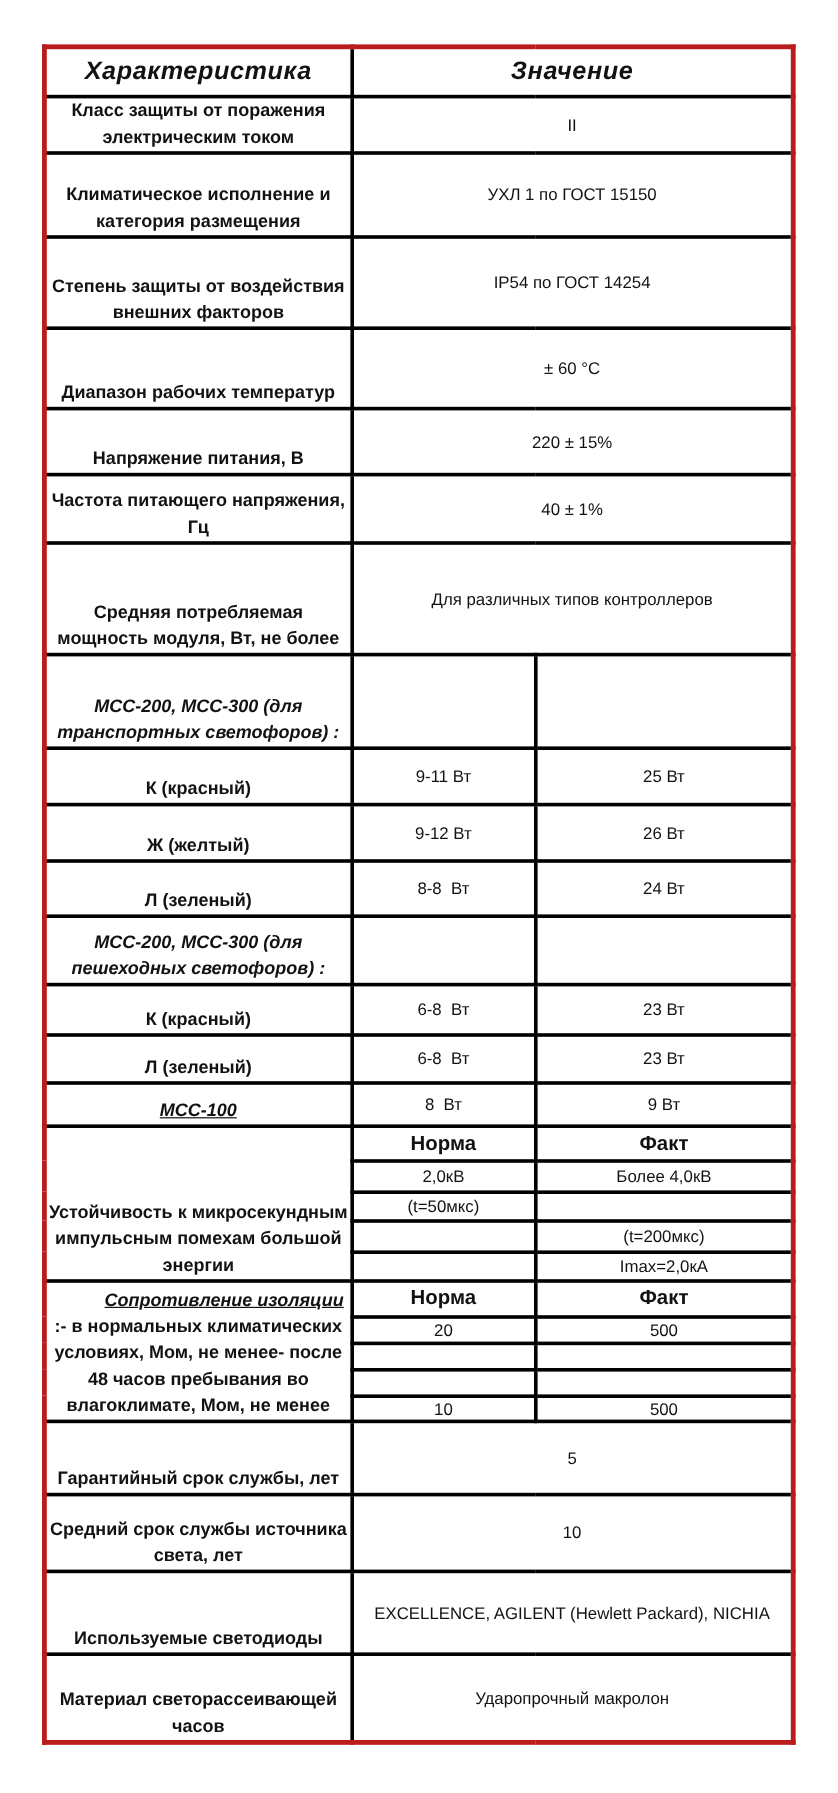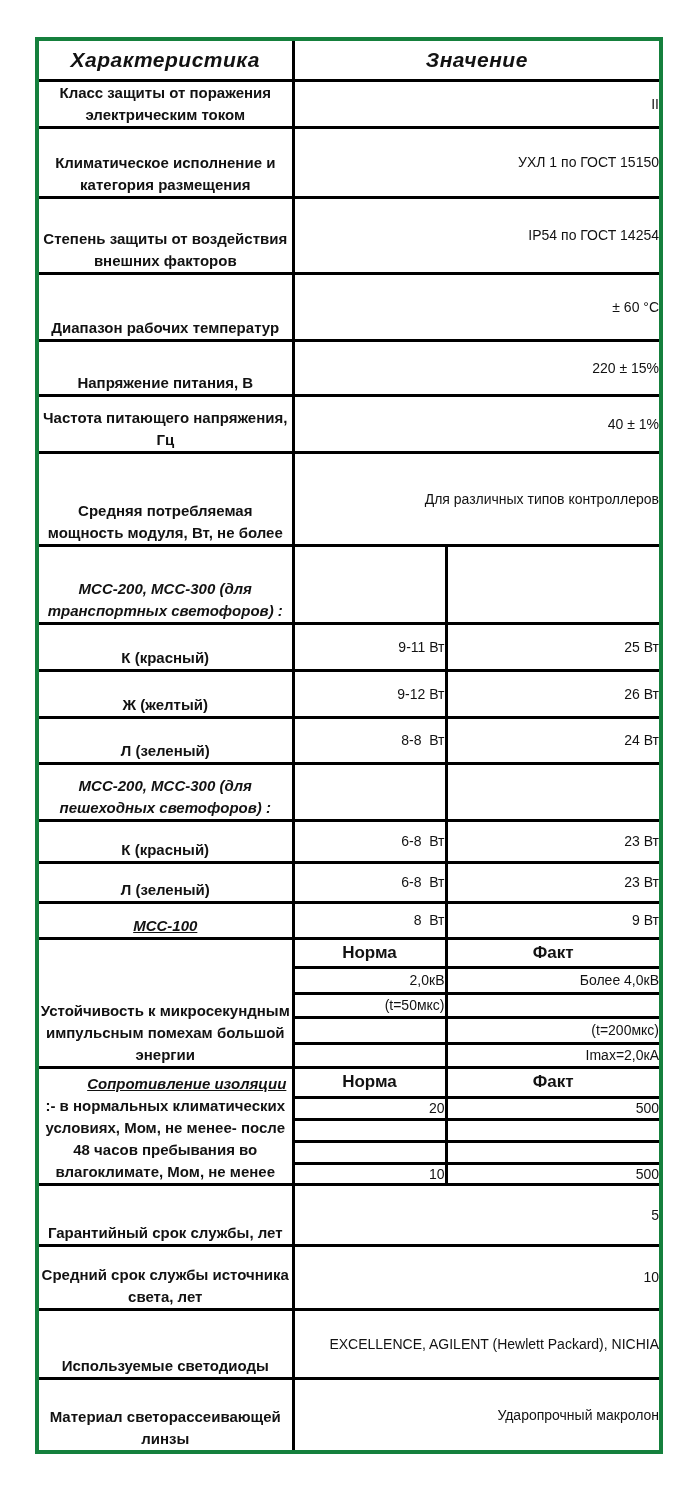--- a/index.html
+++ b/index.html
@@ -17,21 +17,21 @@
   }
   .doc {
     position: absolute;
     left: 35px;
     top: 37px;
   }
   table.spec {
     border-collapse: collapse;
     table-layout: fixed;
     width: 624px;
-    border: 4px solid #15803d;
+    border: 4px solid #b91c1c;
     background: #fff;
   }
   table.spec td, table.spec th {
     border: 3px solid #000;
     padding: 0;
     overflow: hidden;
   }
   th.main-hdr {
     font-size: 21px;
     font-weight: bold;
@@ -43,21 +43,21 @@
   td.lbl {
     vertical-align: bottom;
     text-align: center;
     padding: 2px 3px 5px 5px;
     font-weight: bold;
     font-size: 15px;
     line-height: 22px;
   }
   td.val {
     vertical-align: middle;
-    text-align: right;
+    text-align: center;
     font-size: 14px;
     font-weight: normal;
     white-space: pre-wrap;
     line-height: 18px;
   }
   td.subhdr {
     font-family: Liberation Sans, sans-serif;
     font-weight: bold;
     font-size: 17px;
     text-align: center;
@@ -220,18 +220,18 @@
       <td class="lbl">Средний срок службы источника света, лет</td>
       <td class="val" colspan="2">10</td>
     </tr>
 
     <tr style="height:69px">
       <td class="lbl">Используемые светодиоды</td>
       <td class="val" colspan="2">EXCELLENCE, AGILENT (Hewlett Packard), NICHIA</td>
     </tr>
 
     <tr style="height:74px">
-      <td class="lbl">Материал светорассеивающей линзы</td>
+      <td class="lbl">Материал светорассеивающей часов</td>
       <td class="val" colspan="2">Ударопрочный макролон</td>
     </tr>
   </tbody>
     </table>
 </div>
 
 </body></html>

